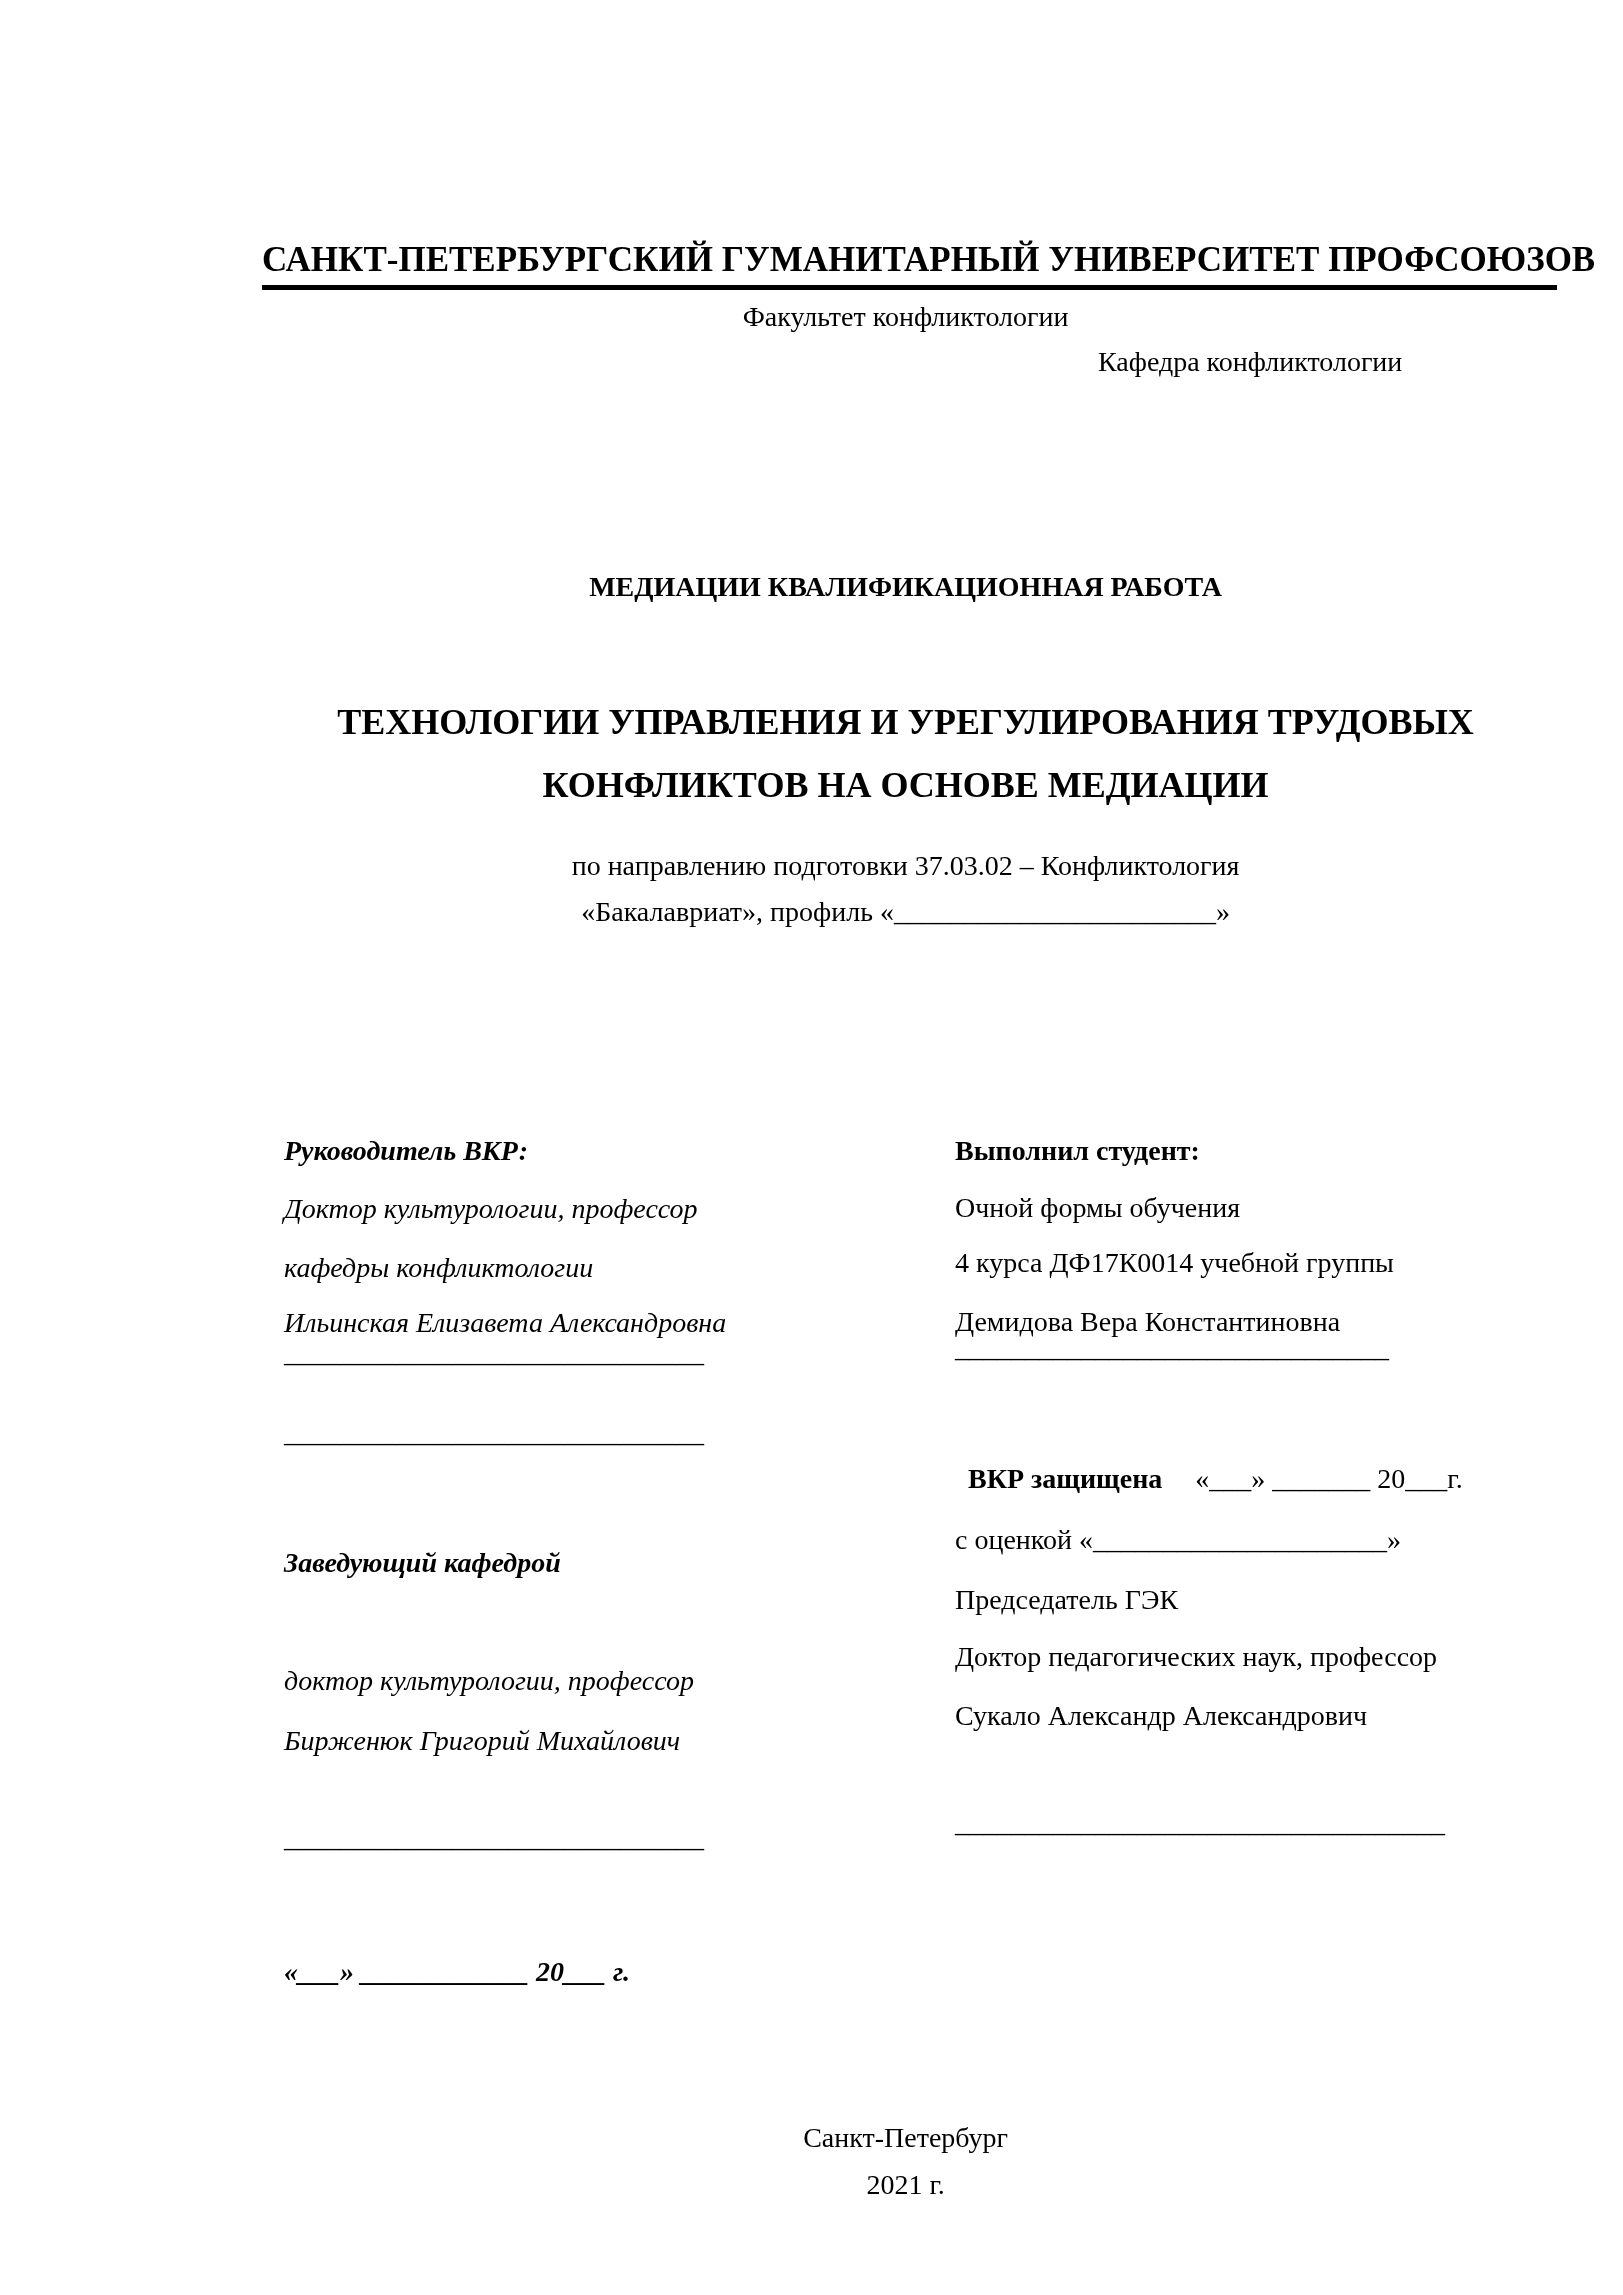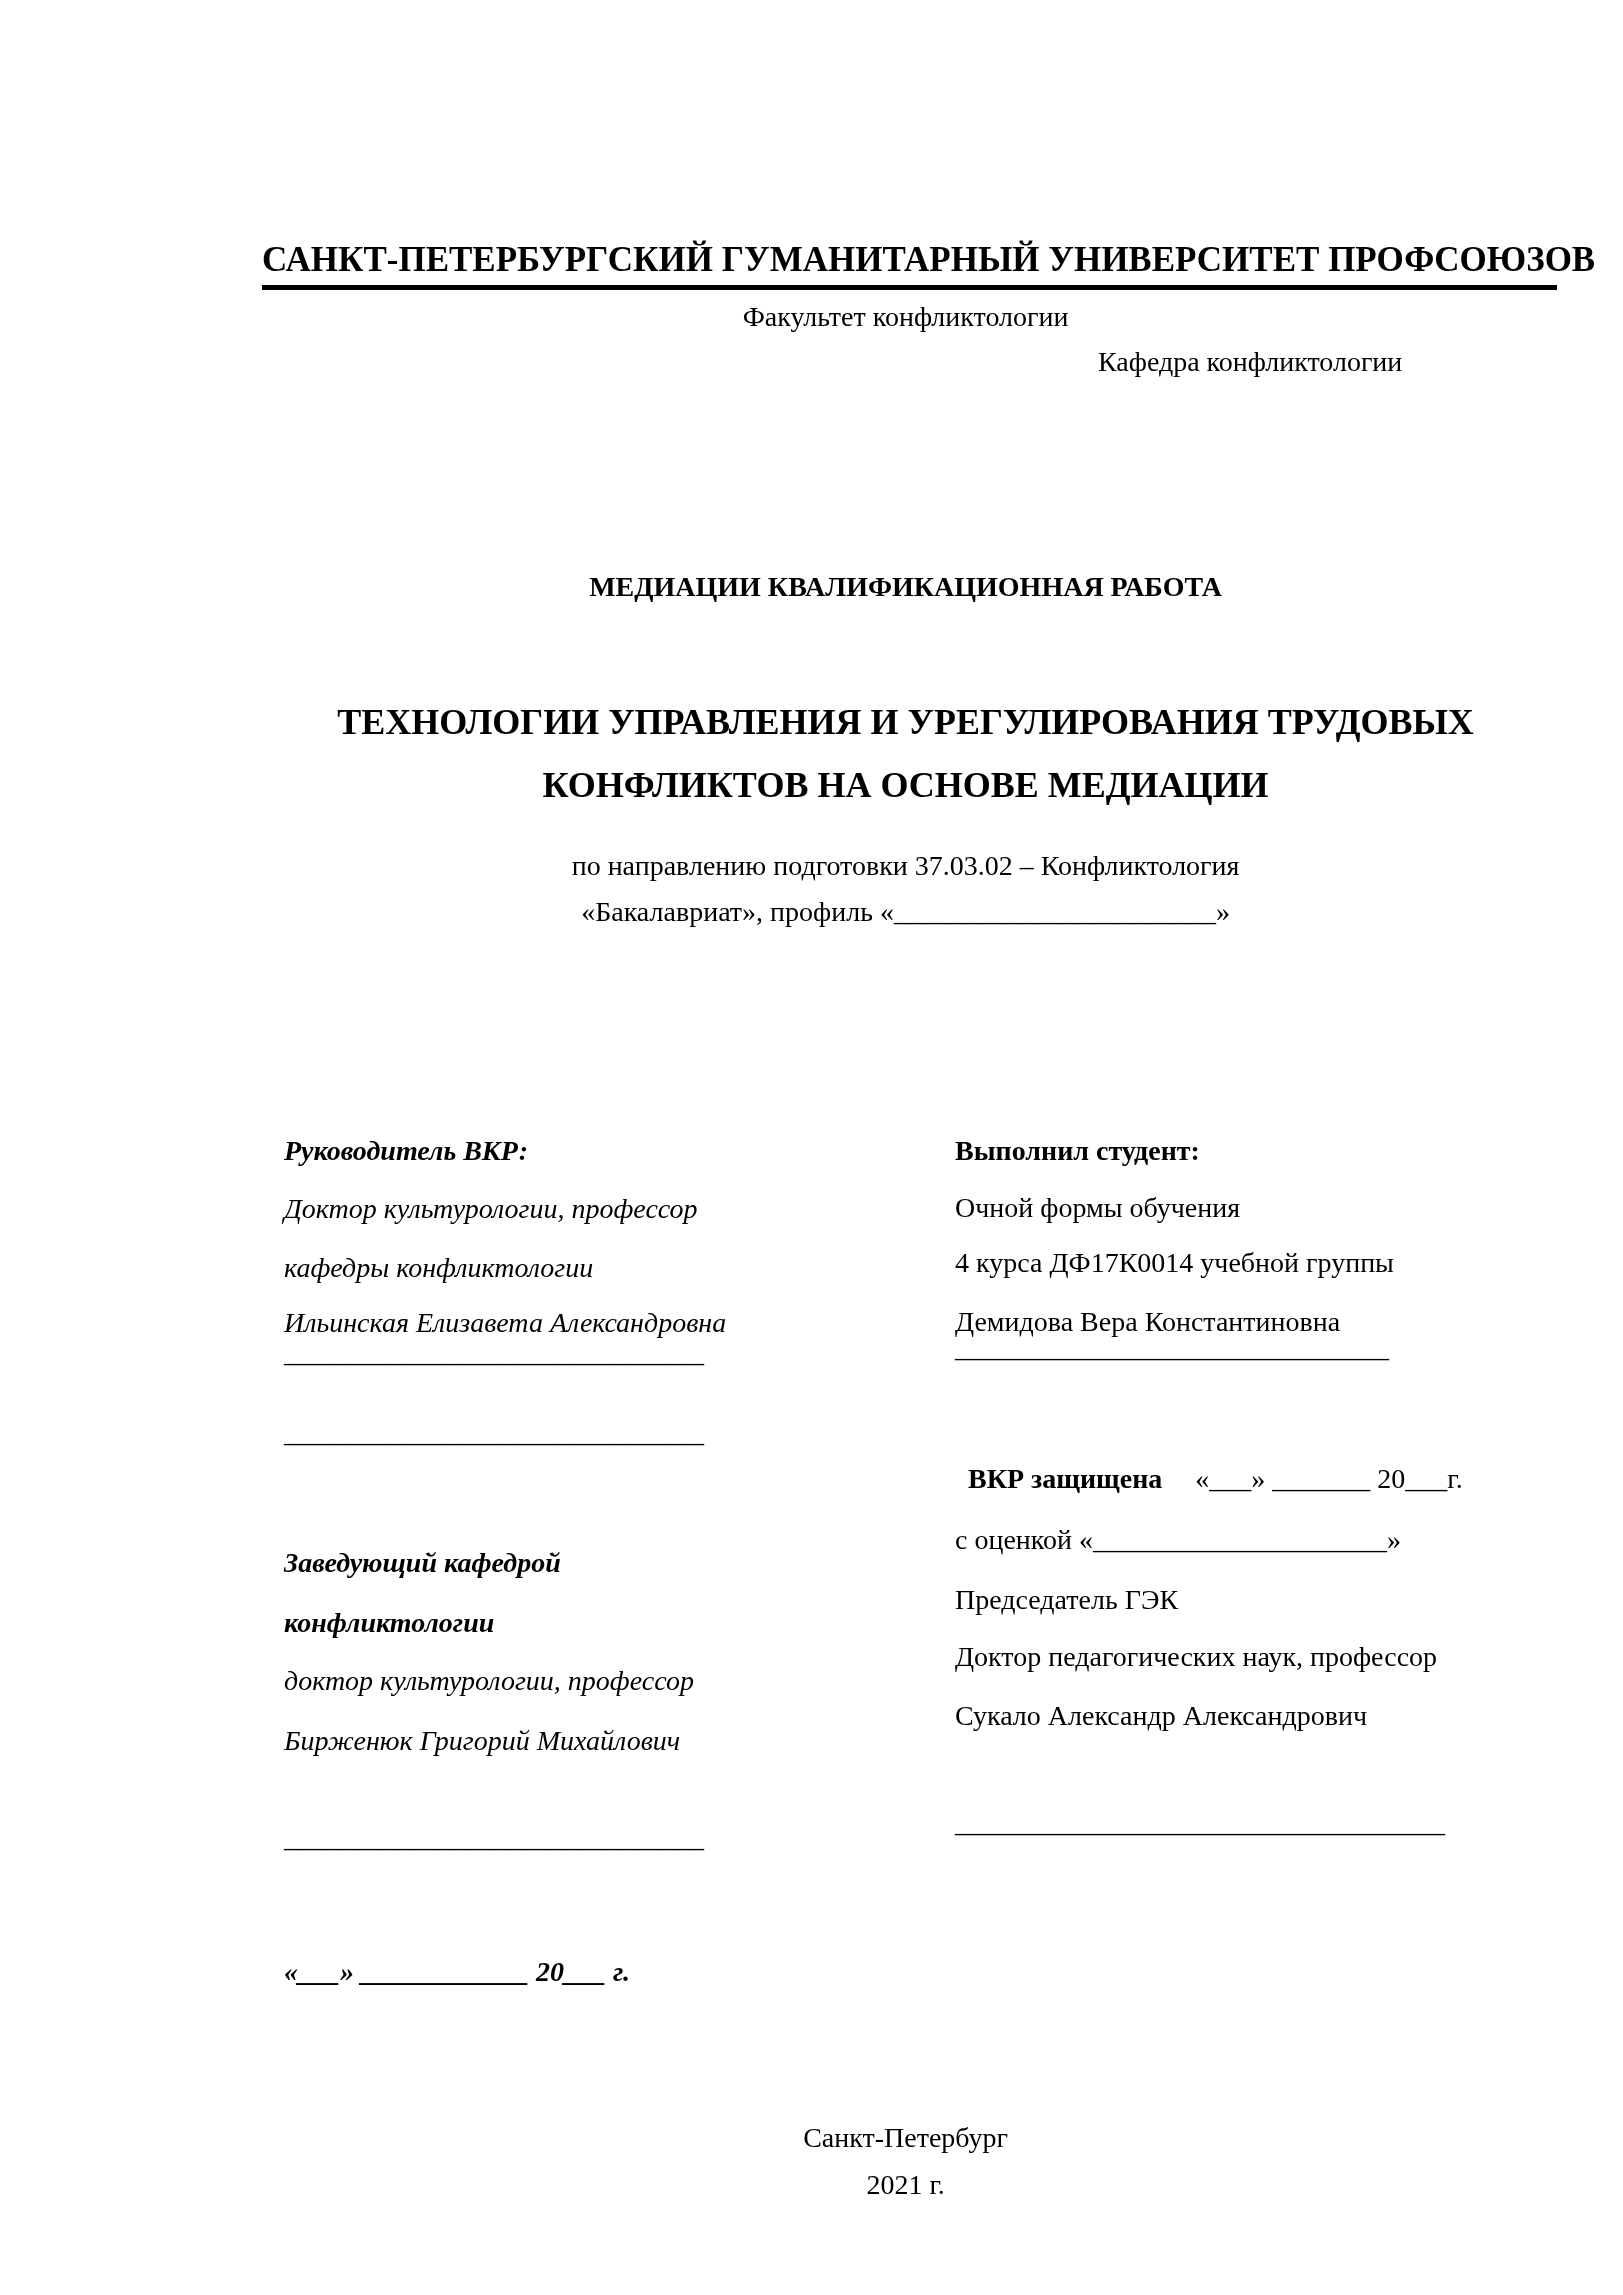--- a/index.html
+++ b/index.html
@@ -82,21 +82,20 @@
   <div class="abs centered line program-2">«Бакалавриат», профиль «_______________________»</div>
 
   <div class="abs line bold col-left" style="top:1076px">Руководитель ВКР:</div>
   <div class="abs line col-left" style="top:1134px">Доктор культурологии, профессор</div>
   <div class="abs line col-left" style="top:1193px">кафедры конфликтологии</div>
   <div class="abs line col-left" style="top:1248px">Ильинская Елизавета Александровна</div>
   <div class="abs line col-left" style="top:1278px">______________________________</div>
   <div class="abs line col-left" style="top:1358px">______________________________</div>
 
   <div class="abs line bold col-left" style="top:1488px">Заведующий кафедрой</div>
-  <div class="abs line bold col-left" style="top:1548px">конфликтологии</div>
   <div class="abs line col-left" style="top:1606px">доктор культурологии, профессор</div>
   <div class="abs line col-left" style="top:1666px">Бирженюк Григорий Михайлович</div>
   <div class="abs line col-left" style="top:1763px">______________________________</div>
   <div class="abs line bold col-left" style="top:1897px">«___» ____________ 20___ г.</div>
 
   <div class="abs line bold col-right" style="top:1076px">Выполнил студент:</div>
   <div class="abs line col-right" style="top:1133px">Очной формы обучения</div>
   <div class="abs line col-right" style="top:1188px">4 курса ДФ17К0014 учебной группы</div>
   <div class="abs line col-right" style="top:1247px">Демидова Вера Константиновна</div>
   <div class="abs line col-right" style="top:1273px">_______________________________</div>

